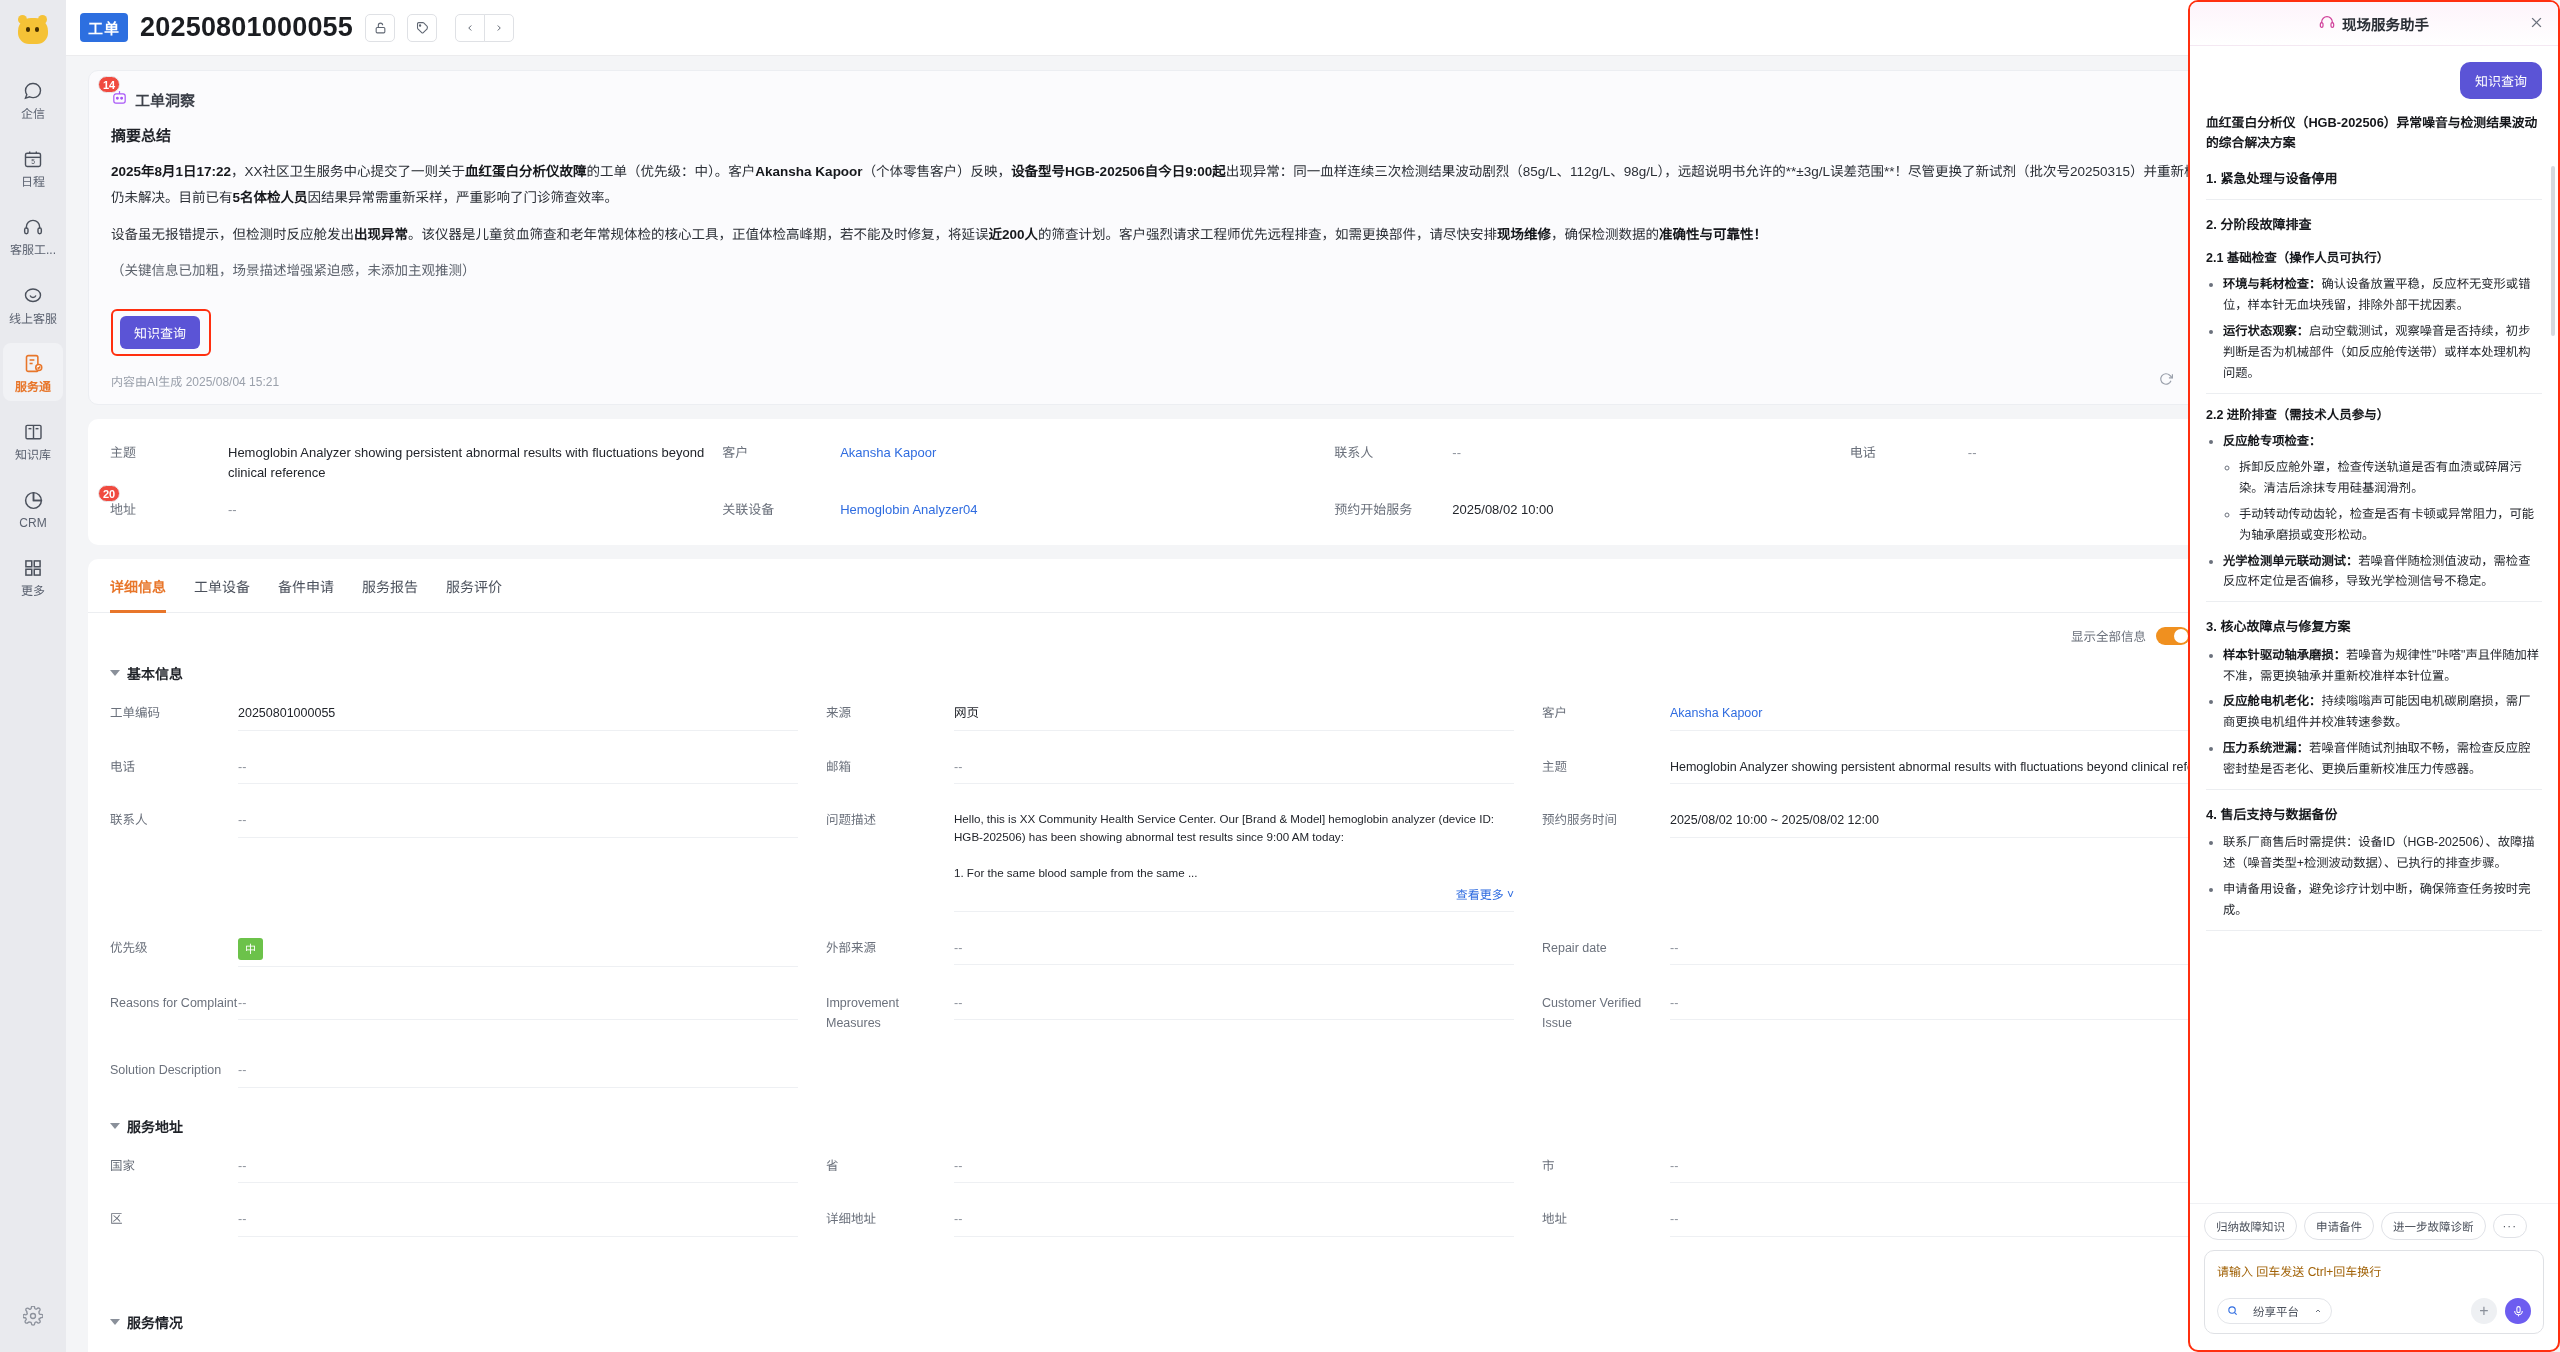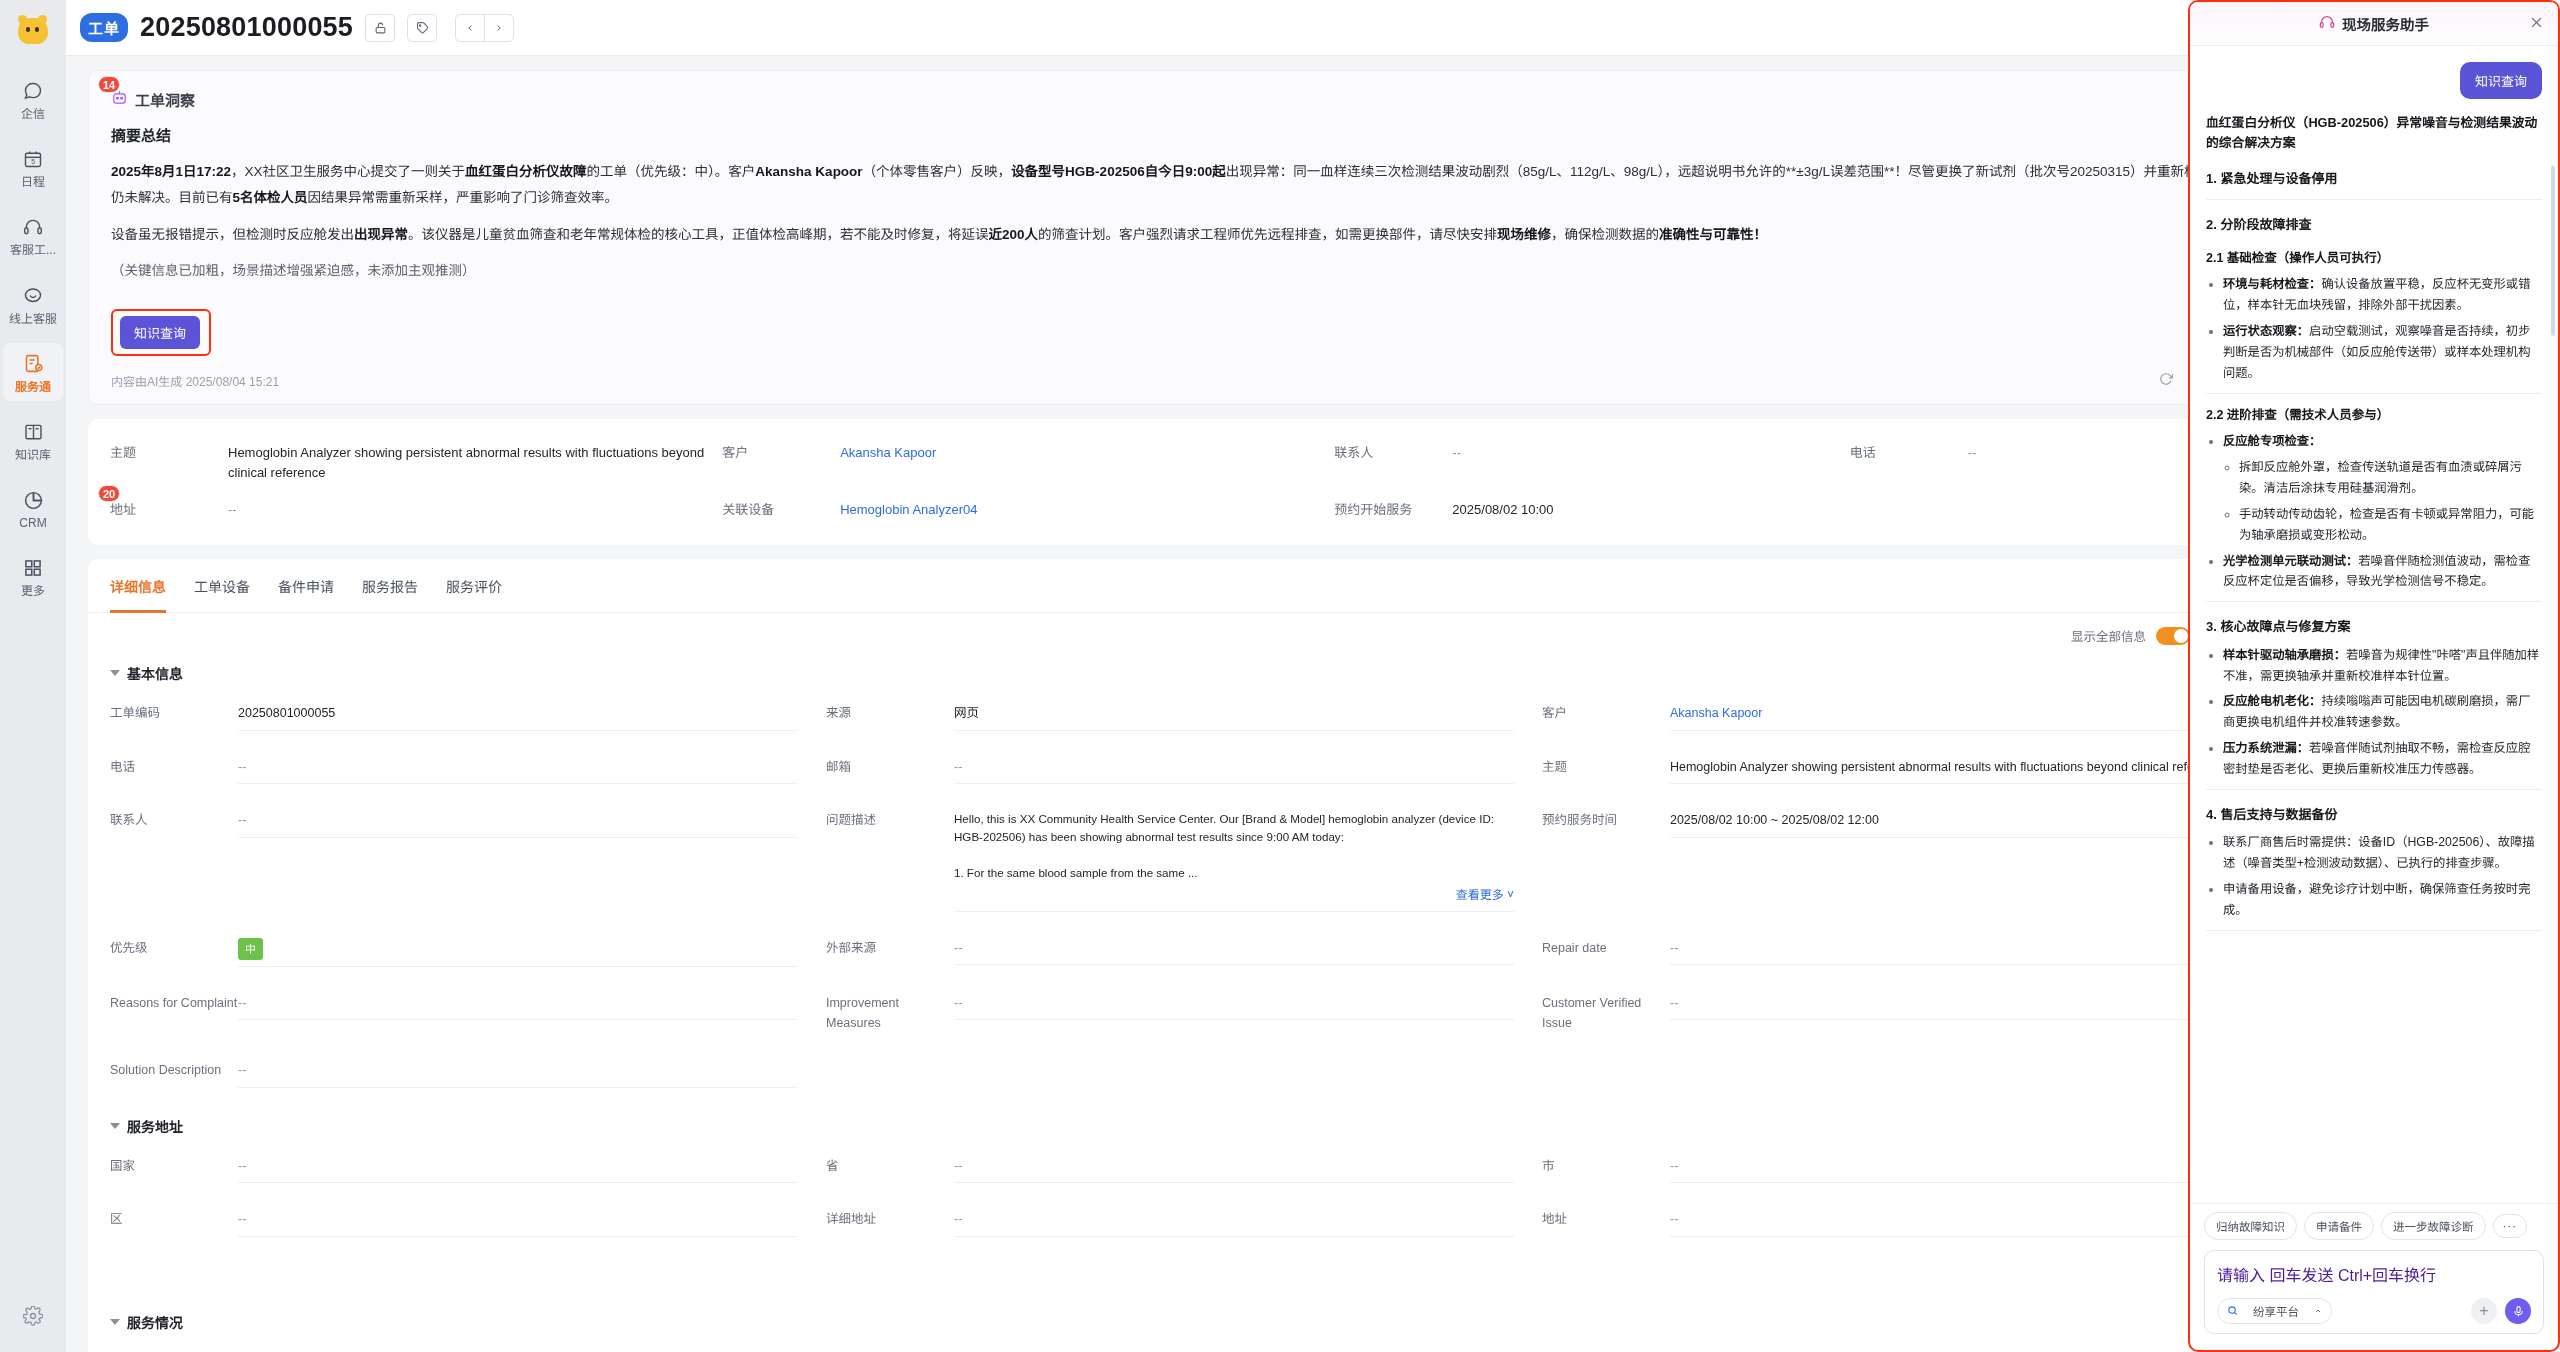--- a/index.html
+++ b/index.html
@@ -50,21 +50,21 @@
   
   .center { flex: 1 1 auto; min-width: 0; background: #f4f5f7; display: flex; flex-direction: column; }
 
   .topbar {
     height: 56px; flex: 0 0 56px; background: #ffffff;
     display: flex; align-items: center; padding: 0 20px 0 14px; gap: 12px;
     border-bottom: 1px solid #ececee;
   }
   .tag-chip {
     background: #2d6fe0; color: #fff; font-size: 15px; font-weight: 600;
-    padding: 4px 8px; border-radius: 12px; letter-spacing: 1px;
+    padding: 4px 8px; border-radius: 4px; letter-spacing: 1px;
   }
   .ticket-no { font-size: 27px; font-weight: 700; color: #1b1d21; letter-spacing: .2px; }
   .tb-btn {
     width: 30px; height: 28px; border: 1px solid #dfe1e5; border-radius: 5px;
     background: #fff; display: flex; align-items: center; justify-content: center;
     cursor: pointer; color: #5f6672;
   }
   .tb-group { display: flex; margin-left: 6px; }
   .tb-group .tb-btn { border-radius: 0; margin-left: -1px; }
   .tb-group .tb-btn:first-child { border-radius: 5px 0 0 5px; margin-left: 0; }
@@ -195,21 +195,21 @@
 
   .ai-chips { flex: 0 0 auto; display: flex; align-items: center; gap: 7px; padding: 8px 14px 10px 14px; border-top: 1px solid #f0f1f4; }
   .chip { border: 1px solid #e0e2e7; border-radius: 14px; font-size: 11.5px; color: #4b515c; padding: 5px 11px; cursor: pointer; background: #fff; white-space: nowrap; }
   .chip.dots { padding: 5px 9px; letter-spacing: 1px; }
 
   .ai-input {
     flex: 0 0 auto; margin: 0 14px 16px 14px; border: 1px solid #dfe1e5;
     border-radius: 10px; background: #fff; padding: 11px 12px 9px 12px; min-height: 84px;
     display: flex; flex-direction: column;
   }
-  .ai-ph { font-size: 16px; color: #4c1d95; }
+  .ai-ph { font-size: 12px; color: #a16207; }
   .ai-input-bottom { margin-top: auto; display: flex; align-items: center; gap: 8px; }
   .plat-pill {
     display: flex; align-items: center; gap: 15px; border: 1px solid #e3e5e9;
     border-radius: 13px; padding: 4px 9px; font-size: 11.5px; color: #4b515c; cursor: pointer;
   }
   .ai-send {
     margin-left: auto; width: 26px; height: 26px; border-radius: 50%;
     background: #eef0f3; display: flex; align-items: center; justify-content: center;
     color: #8a909a; cursor: pointer; font-size: 16px;
   }

